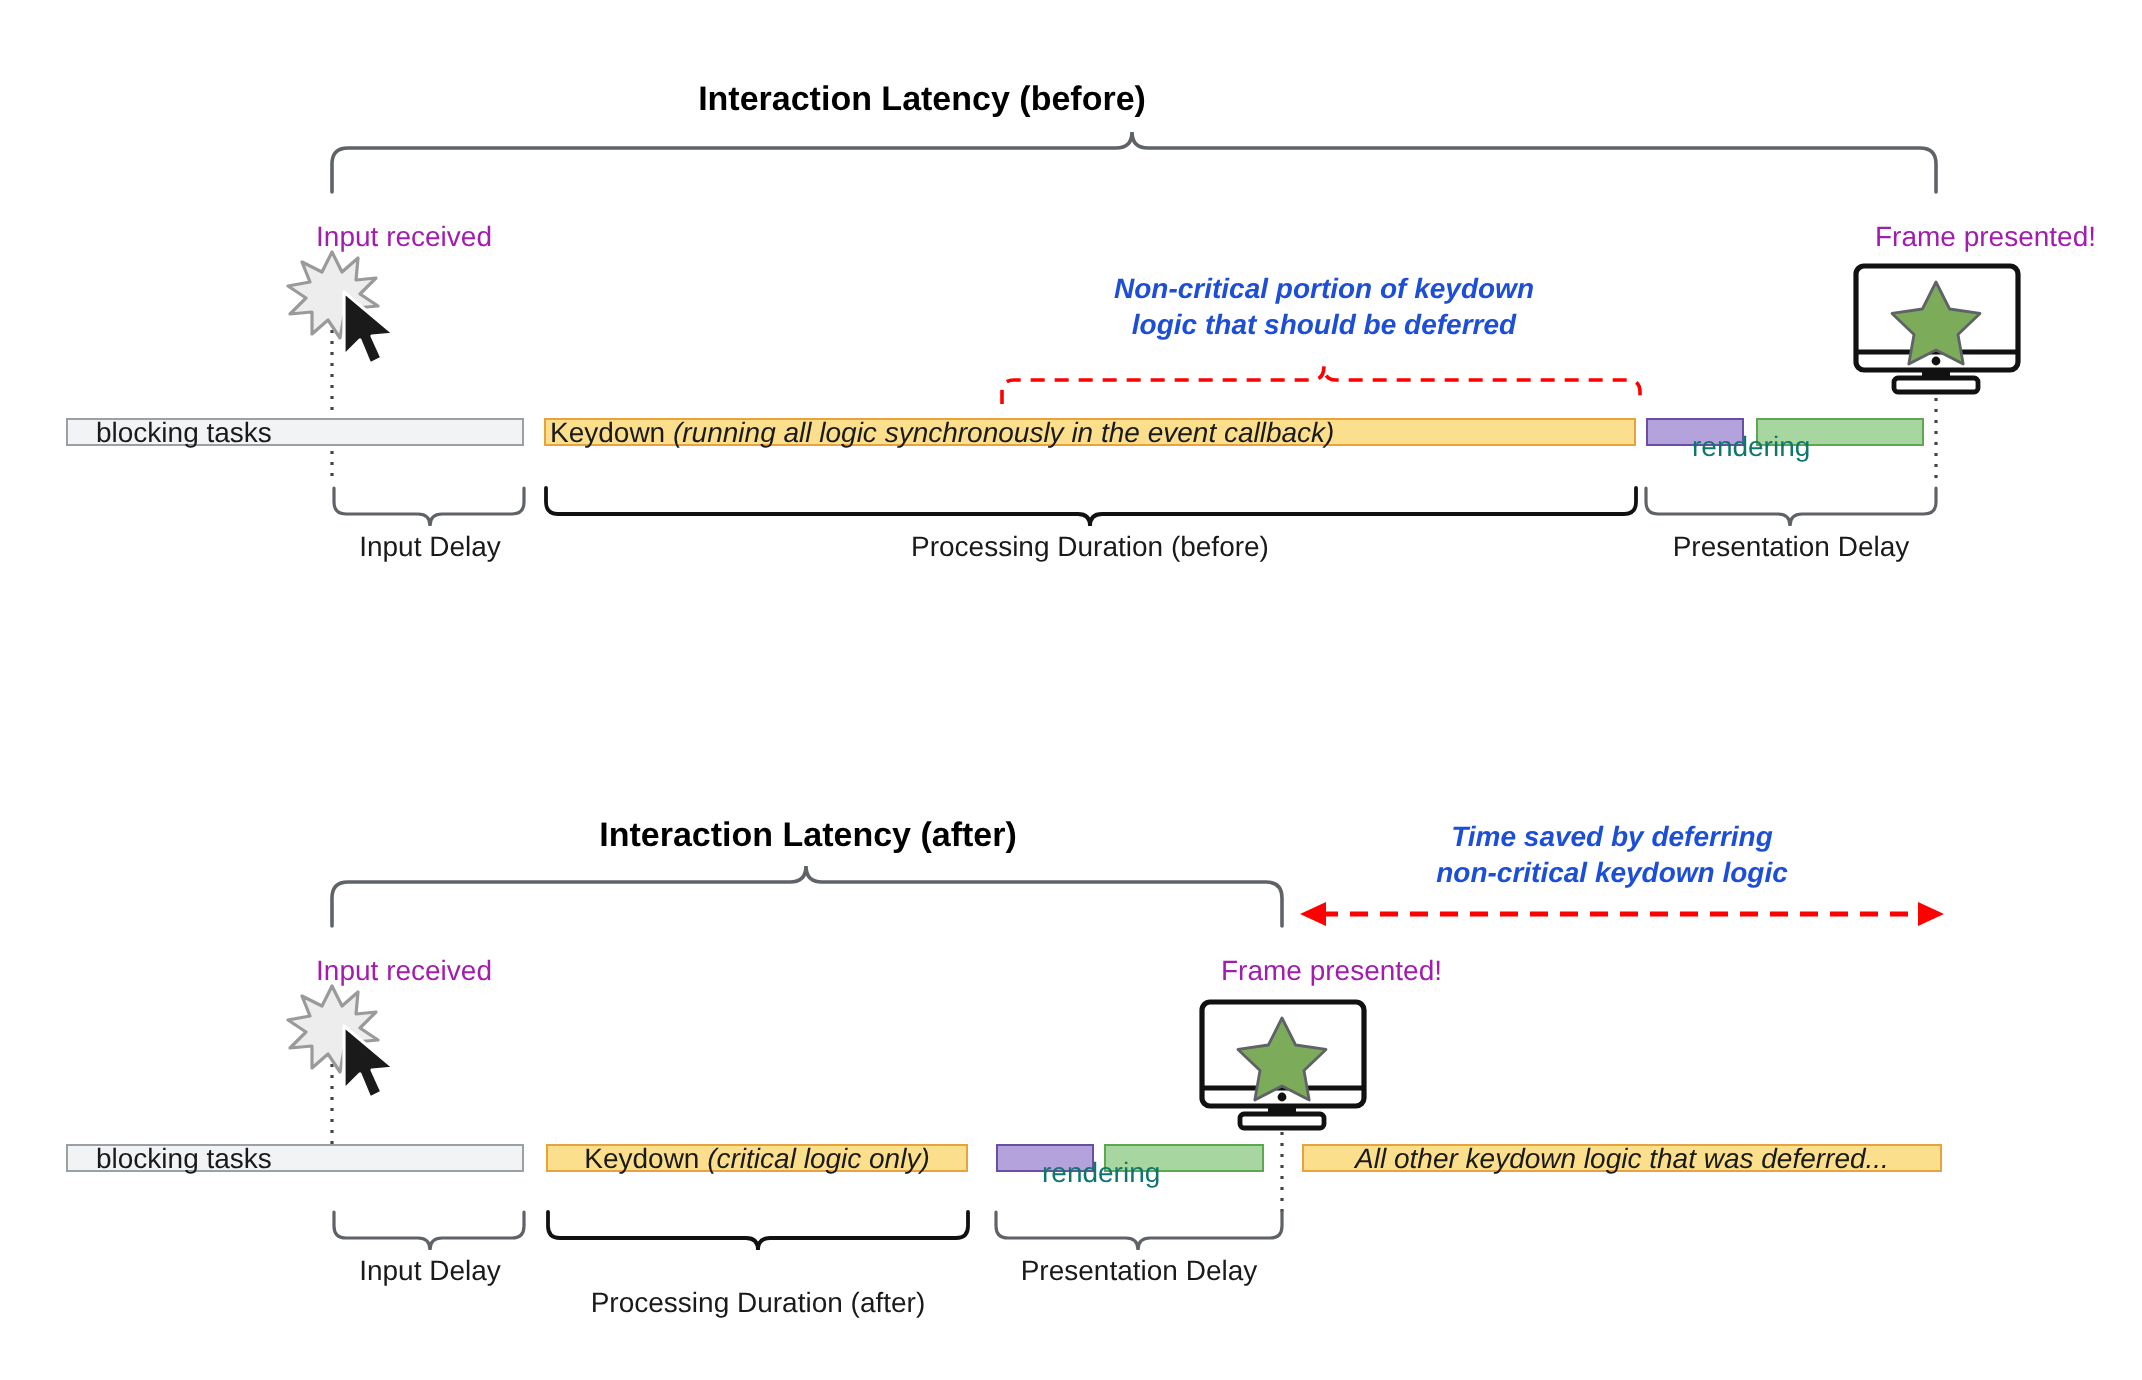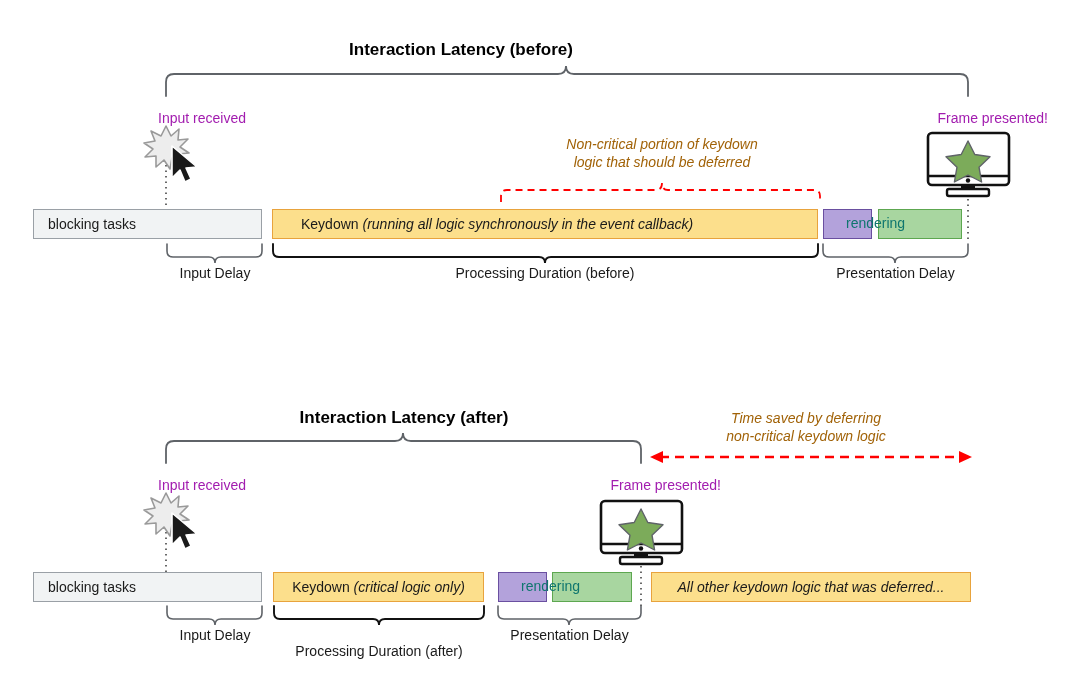--- a/index.html
+++ b/index.html
@@ -35,51 +35,51 @@
     white-space: nowrap;
   }
   .phase-label {
     font-size: 14px;
     color: #1a1a1a;
     text-align: center;
     white-space: nowrap;
   }
   .red-note {
     font-size: 14px;
-    font-weight: normal;
+    font-weight: bold;
     font-style: italic;
-    color: #a16207;
+    color: #1d4ed8;
     text-align: center;
     line-height: 1.25;
     white-space: nowrap;
   }
 
   
   .bar {
     position: absolute;
     box-sizing: border-box;
-    height: 30px;
+    height: 14px;
     border-width: 1.5px;
     border-style: solid;
     display: flex;
     align-items: center;
     font-size: 14px;
     color: #1a1a1a;
     overflow: visible;
     white-space: nowrap;
   }
   .bar-blocking {
     background: #f1f3f4;
     border-color: #9aa0a6;
     padding-left: 14px;
   }
   .bar-yellow {
     background: #fcdf8c;
     border-color: #e8a33d;
-    padding-left: 28px;
+    padding-left: 2px;
   }
   .bar-yellow.center { justify-content: center; padding-left: 0; }
   .bar-purple {
     background: #b3a2db;
     border-color: #6a4fa0;
   }
   .bar-green {
     background: #a8d6a0;
     border-color: #5da750;
   }

